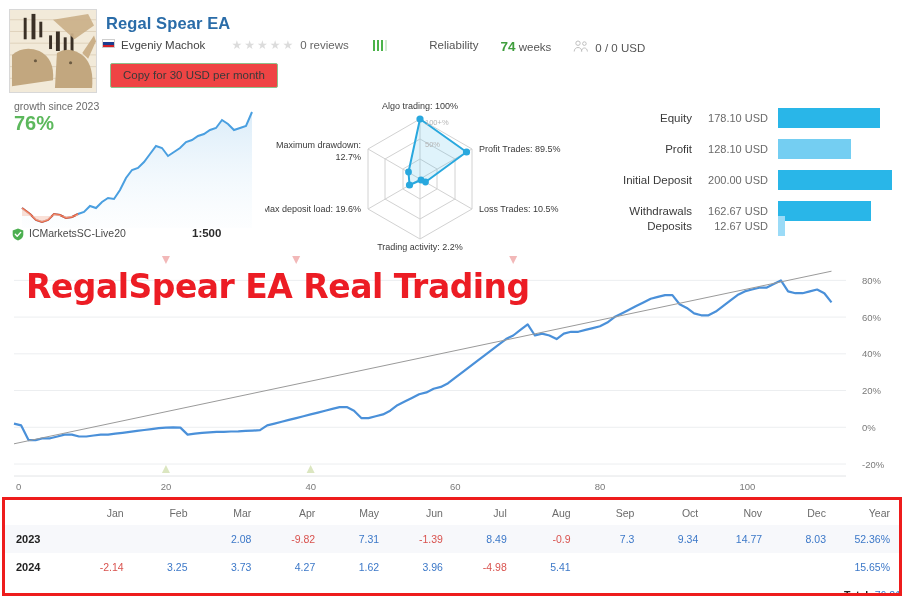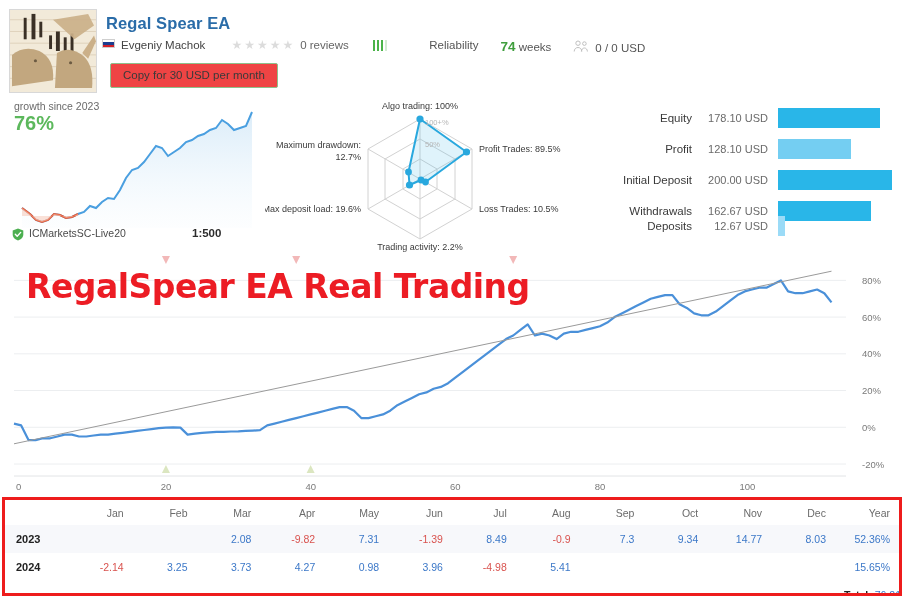--- a/index.html
+++ b/index.html
@@ -378,21 +378,21 @@
           <td class="pos">14.77</td>
           <td class="pos">8.03</td>
           <td class="pos">52.36%</td>
         </tr>
         <tr>
           <td class="yr">2024</td>
           <td class="neg">-2.14</td>
           <td class="pos">3.25</td>
           <td class="pos">3.73</td>
           <td class="pos">4.27</td>
-          <td class="pos">0.98</td>
+          <td class="pos">1.62</td>
           <td class="pos">3.96</td>
           <td class="neg">-4.98</td>
           <td class="pos">5.41</td>
           <td></td>
           <td></td>
           <td></td>
           <td></td>
           <td class="pos">15.65%</td>
         </tr>
         <tr class="totalrow">

